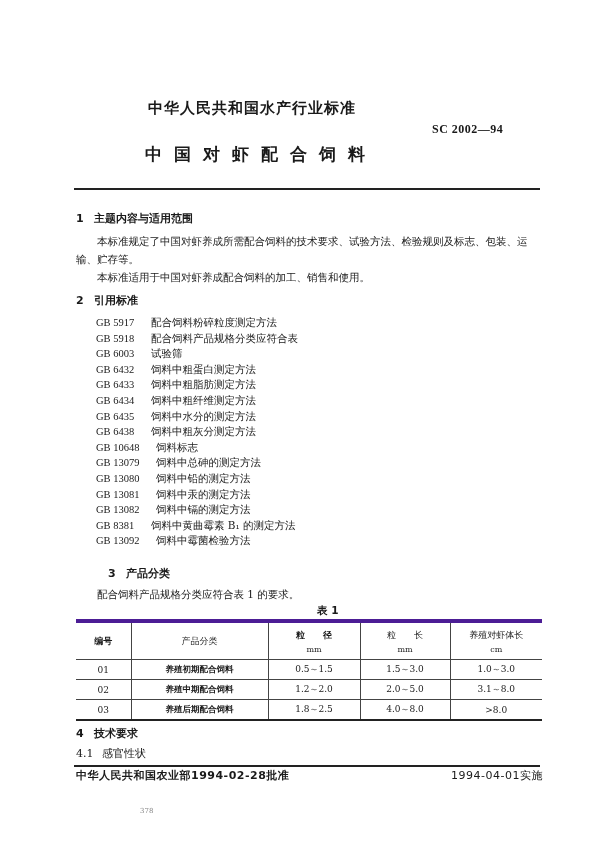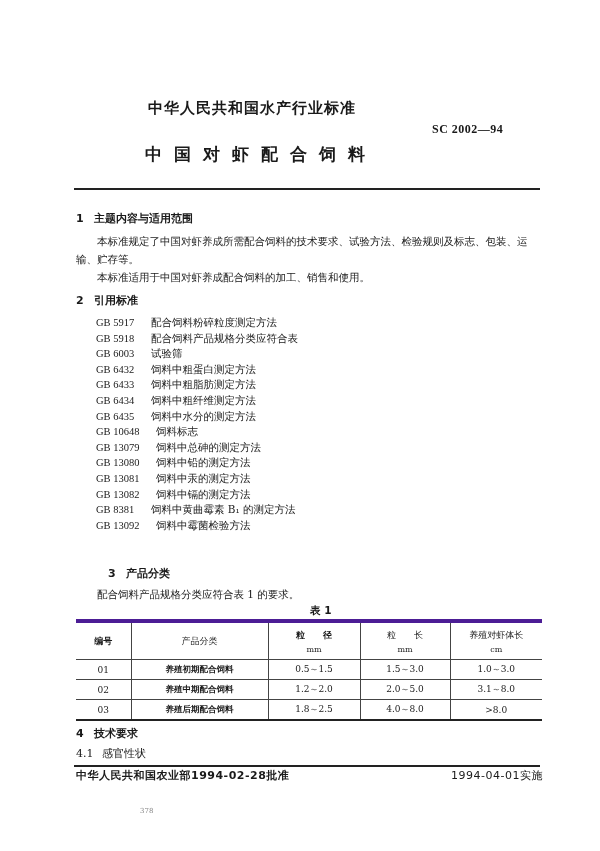--- a/index.html
+++ b/index.html
@@ -61,34 +61,35 @@
   <span class="num">2</span><span>引用标准</span>
 </div>
 <div class="abs ref-list">
   <div class="ref-row"><span class="ref-code">GB 5917</span><span>配合饲料粉碎粒度测定方法</span></div>
   <div class="ref-row"><span class="ref-code">GB 5918</span><span>配合饲料产品规格分类应符合表</span></div>
   <div class="ref-row"><span class="ref-code">GB 6003</span><span>试验筛</span></div>
   <div class="ref-row"><span class="ref-code">GB 6432</span><span>饲料中粗蛋白测定方法</span></div>
   <div class="ref-row"><span class="ref-code">GB 6433</span><span>饲料中粗脂肪测定方法</span></div>
   <div class="ref-row"><span class="ref-code">GB 6434</span><span>饲料中粗纤维测定方法</span></div>
   <div class="ref-row"><span class="ref-code">GB 6435</span><span>饲料中水分的测定方法</span></div>
+  <div class="ref-row"><span class="ref-code">GB 6438</span><span>饲料中粗灰分测定方法</span></div>
   <div class="ref-row"><span class="ref-code wide">GB 10648</span><span>饲料标志</span></div>
   <div class="ref-row"><span class="ref-code wide">GB 13079</span><span>饲料中总砷的测定方法</span></div>
   <div class="ref-row"><span class="ref-code wide">GB 13080</span><span>饲料中铅的测定方法</span></div>
   <div class="ref-row"><span class="ref-code wide">GB 13081</span><span>饲料中汞的测定方法</span></div>
   <div class="ref-row"><span class="ref-code wide">GB 13082</span><span>饲料中镉的测定方法</span></div>
   <div class="ref-row"><span class="ref-code">GB 8381</span><span>饲料中黄曲霉素 B₁ 的测定方法</span></div>
   <div class="ref-row"><span class="ref-code wide">GB 13092</span><span>饲料中霉菌检验方法</span></div>
 </div>
 
 <div class="abs section-h bold" style="left:76px; top:566px;margin-left:32px;">
   <span class="num">3</span><span>产品分类</span>
 </div>
 <div class="abs para" style="left:97px; top:585px;">配合饲料产品规格分类应符合表 1 的要求。</div>
-<div class="abs para bold" style="left:310px; top:601px; font-size:10.5px;">表 1</div>
+<div class="abs para bold" style="left:317px; top:601px; font-size:10.5px;">表 1</div>
 
 <table class="spec">
   <colgroup>
     <col style="width:55px">
       <col style="width:137px">
       <col style="width:92px">
       <col style="width:90px">
       <col style="width:92px">
   </colgroup>
   <thead>

